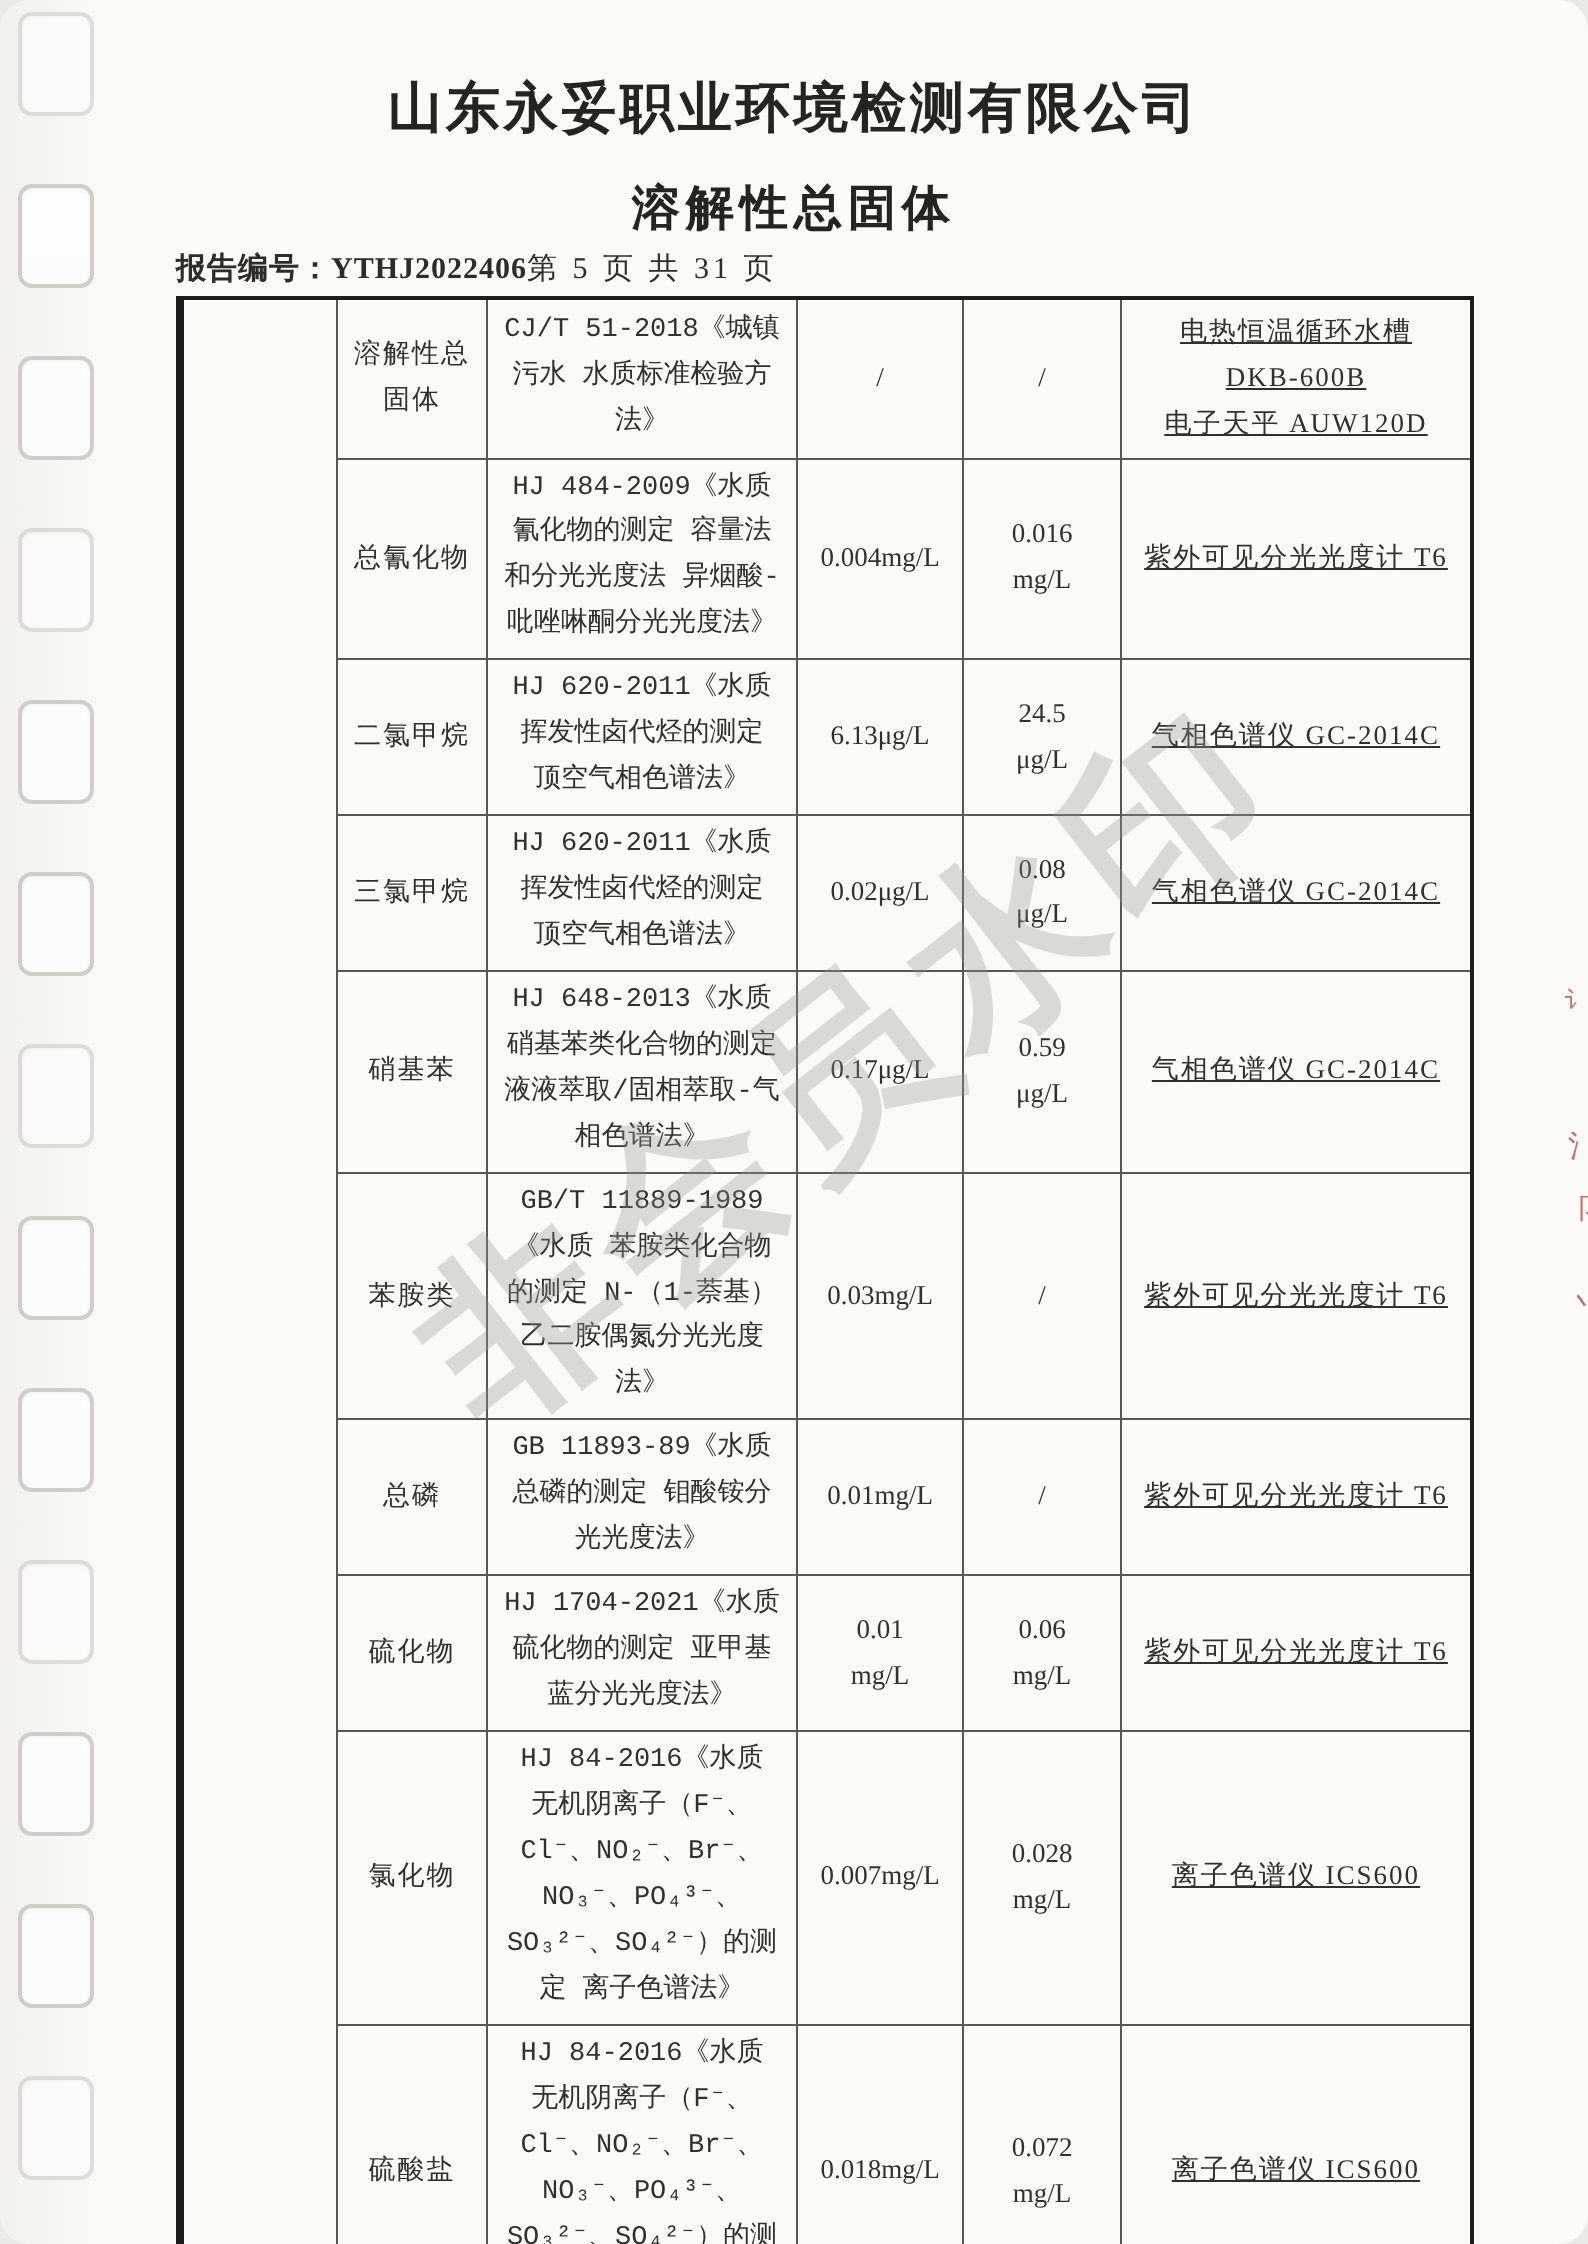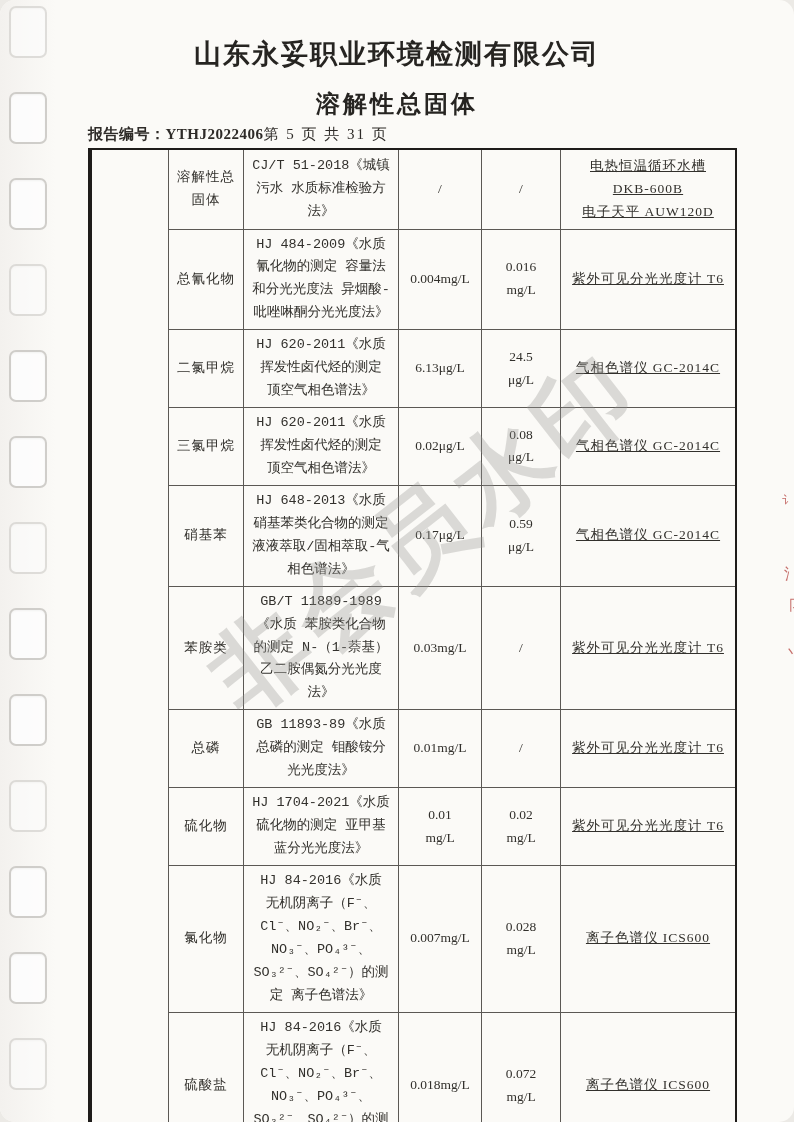--- a/index.html
+++ b/index.html
@@ -157,21 +157,21 @@
             <td class="col-method">GB 11893-89《水质 总磷的测定 钼酸铵分光光度法》</td>
             <td class="col-result">0.01mg/L</td>
             <td class="col-limit">/</td>
             <td class="col-instrument">紫外可见分光光度计 T6</td>
           </tr>
           <tr>
             <td class="col-item">硫化物</td>
             <td class="col-method">HJ 1704-2021《水质 硫化物的测定 亚甲基蓝分光光度法》</td>
             <td class="col-result">0.01
 mg/L</td>
-            <td class="col-limit">0.02
+            <td class="col-limit">0.06
 mg/L</td>
             <td class="col-instrument">紫外可见分光光度计  T6</td>
           </tr>
           <tr>
             <td class="col-item">氯化物</td>
             <td class="col-method">HJ 84-2016《水质 无机阴离子（F⁻、Cl⁻、NO₂⁻、Br⁻、NO₃⁻、PO₄³⁻、SO₃²⁻、SO₄²⁻）的测定 离子色谱法》</td>
             <td class="col-result">0.007mg/L</td>
             <td class="col-limit">0.028
 mg/L</td>
             <td class="col-instrument">离子色谱仪  ICS600</td>

